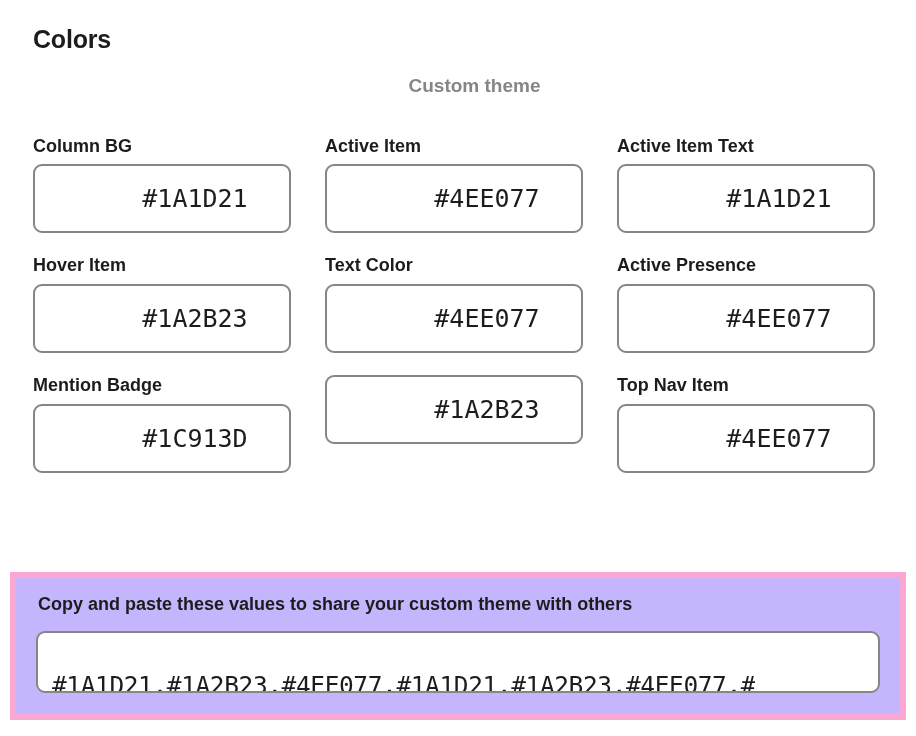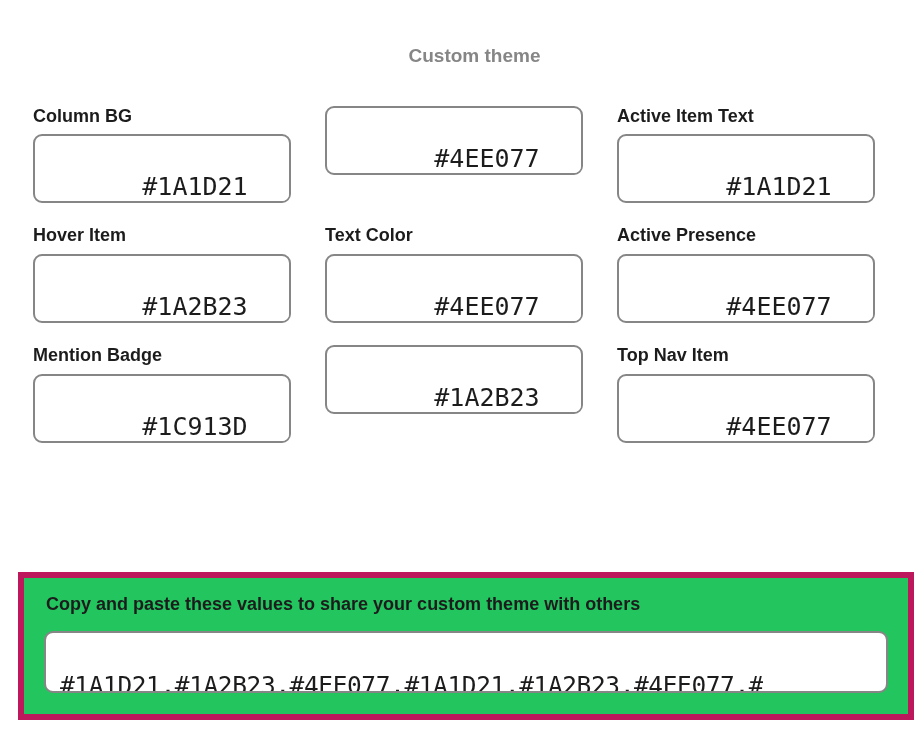--- a/index.html
+++ b/index.html
@@ -61,21 +61,21 @@
     font-size: 18px;
     font-weight: bold;
     color: #1d1c1d;
     line-height: 1.15;
     margin-bottom: 8px;
     white-space: nowrap;
   }
   .swatch-field {
     position: relative;
     display: flex;
-    align-items: flex-end;
+    align-items: center;
     height: 69px;
     border: 2px solid #868686;
     border-radius: 9px;
     background: #ffffff;
     overflow: hidden;
   }
   .swatch-chip {
     width: 70px;
     flex: 0 0 70px;
     border-right: 2px solid #868686;
@@ -91,26 +91,26 @@
     letter-spacing: 0px;
     color: #1d1c1d;
     padding-right: 4px;
     background: #ffffff;
     user-select: text;
   }
 
   
   .share-panel {
     position: absolute;
-    left: 18px;
+    left: 10px;
     top: 572px;
     width: 896px;
     height: 148px;
-    border: 6px solid #be185d;
-    background: #22c55e;
+    border: 6px solid #f9a8d4;
+    background: #c4b5fd;
     padding: 14px 20px 16px 20px;
   }
   .share-title {
     font-size: 18px;
     font-weight: bold;
     color: #1d1c1d;
     line-height: 1.2;
     margin: 2px 0 0 2px;
   }
   .share-input {
@@ -134,32 +134,34 @@
     overflow: hidden;
     margin-top: 48px;
   }
 </style>
 </head>
 <body>
 
 <div class="page">
 
   <div class="heading-wrap">
+    <h1 class="page-title">Colors</h1>
     <div class="section-subtitle">Custom theme</div>
   </div>
 
   <div class="swatch-grid" id="swatch-grid">
       <div class="swatch-cell">
         <div class="swatch-label">Column BG</div>
         <div class="swatch-field">
           <div class="swatch-chip" style="background: rgb(26, 29, 33);"></div>
           <div class="swatch-value">#1A1D21</div>
         </div>
       </div>
       <div class="swatch-cell">
+        <div class="swatch-label">Active Item</div>
         <div class="swatch-field">
           <div class="swatch-chip" style="background: rgb(78, 224, 119);"></div>
           <div class="swatch-value">#4EE077</div>
         </div>
       </div>
       <div class="swatch-cell">
         <div class="swatch-label">Active Item Text</div>
         <div class="swatch-field">
           <div class="swatch-chip" style="background: rgb(26, 29, 33);"></div>
           <div class="swatch-value">#1A1D21</div>

